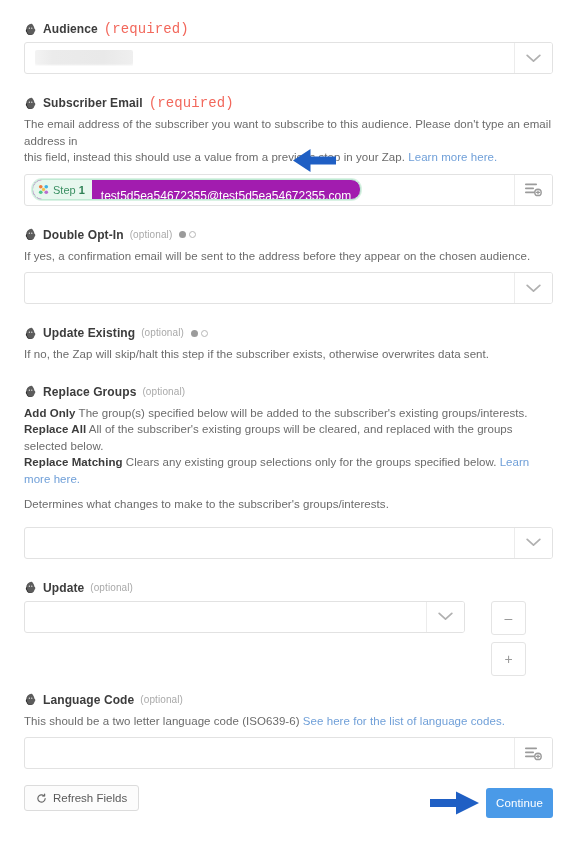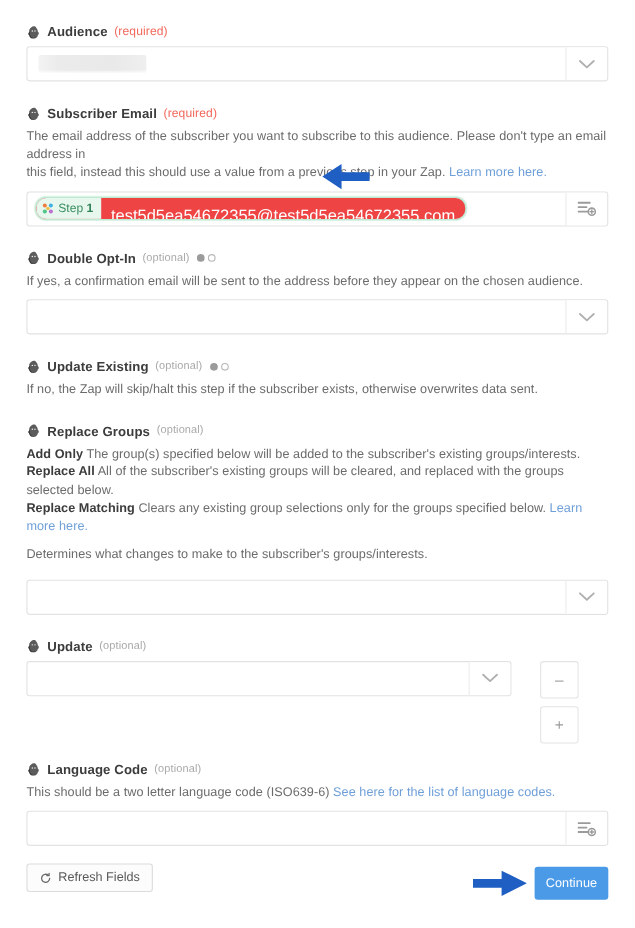--- a/index.html
+++ b/index.html
@@ -35,24 +35,25 @@
     position:relative;
     top:0px;
   }
   .label-text{
     font-size:12px;
     font-weight:bold;
     color:#3c3c3c;
     letter-spacing:.1px;
   }
   .req{
-    font-size:11px;
+    font-size:14px;
     font-weight:normal;
     color:#f2685c;
     letter-spacing:.1px;
+    font-family:Liberation Mono, monospace;
   }
   .opt{
     font-size:10px;
     font-weight:normal;
     color:#a9a9a9;
     letter-spacing:.1px;
   }
   .toggle-dots{
     display:inline-flex;
     align-items:center;
@@ -123,21 +124,21 @@
     box-shadow:0 -2px 2px -1px rgba(255,255,255,.9) inset;
   }
 
   
   .token{
     display:inline-flex;
     align-items:stretch;
     height:19px;
     border-radius:10px;
     overflow:hidden;
-    background:#ef4444;
+    background:#a21caf;
     border:1px solid #bfe9d3;
     box-shadow:0 0 0 1px #d9f2e4;
     max-width:100%;
   }
   .token-step{
     display:flex;
     align-items:center;
     gap:4px;
     background:#e7f7ee;
     padding:0 7px 0 5px;
@@ -145,21 +146,21 @@
   .token-step-label{
     font-size:11px;
     color:#3a8f62;
     font-weight:normal;
     white-space:nowrap;
   }
   .token-step-num{ font-weight:bold; color:#2f8055; }
   .token-val{
     display:flex;align-items:center;
     padding:16px 9px;
-    font-size:15px;
+    font-size:12px;
     color:#ffffff;
     white-space:nowrap;
     overflow:hidden;
     text-overflow:ellipsis;
   }
   .zap-icon{width:11px;height:11px;display:block;flex:0 0 11px;}
 
   
   .row-groups{
     display:flex;

